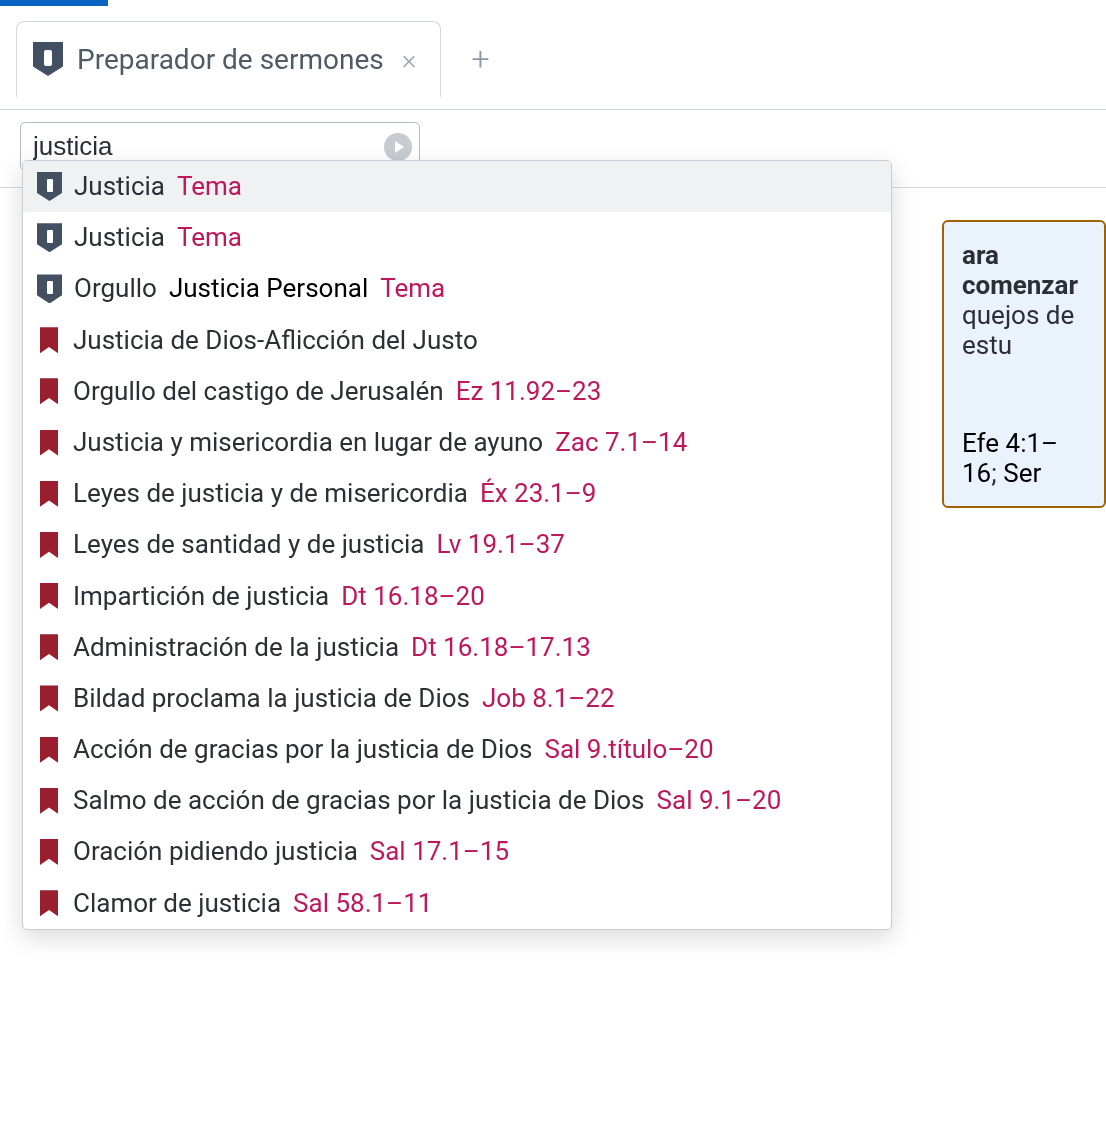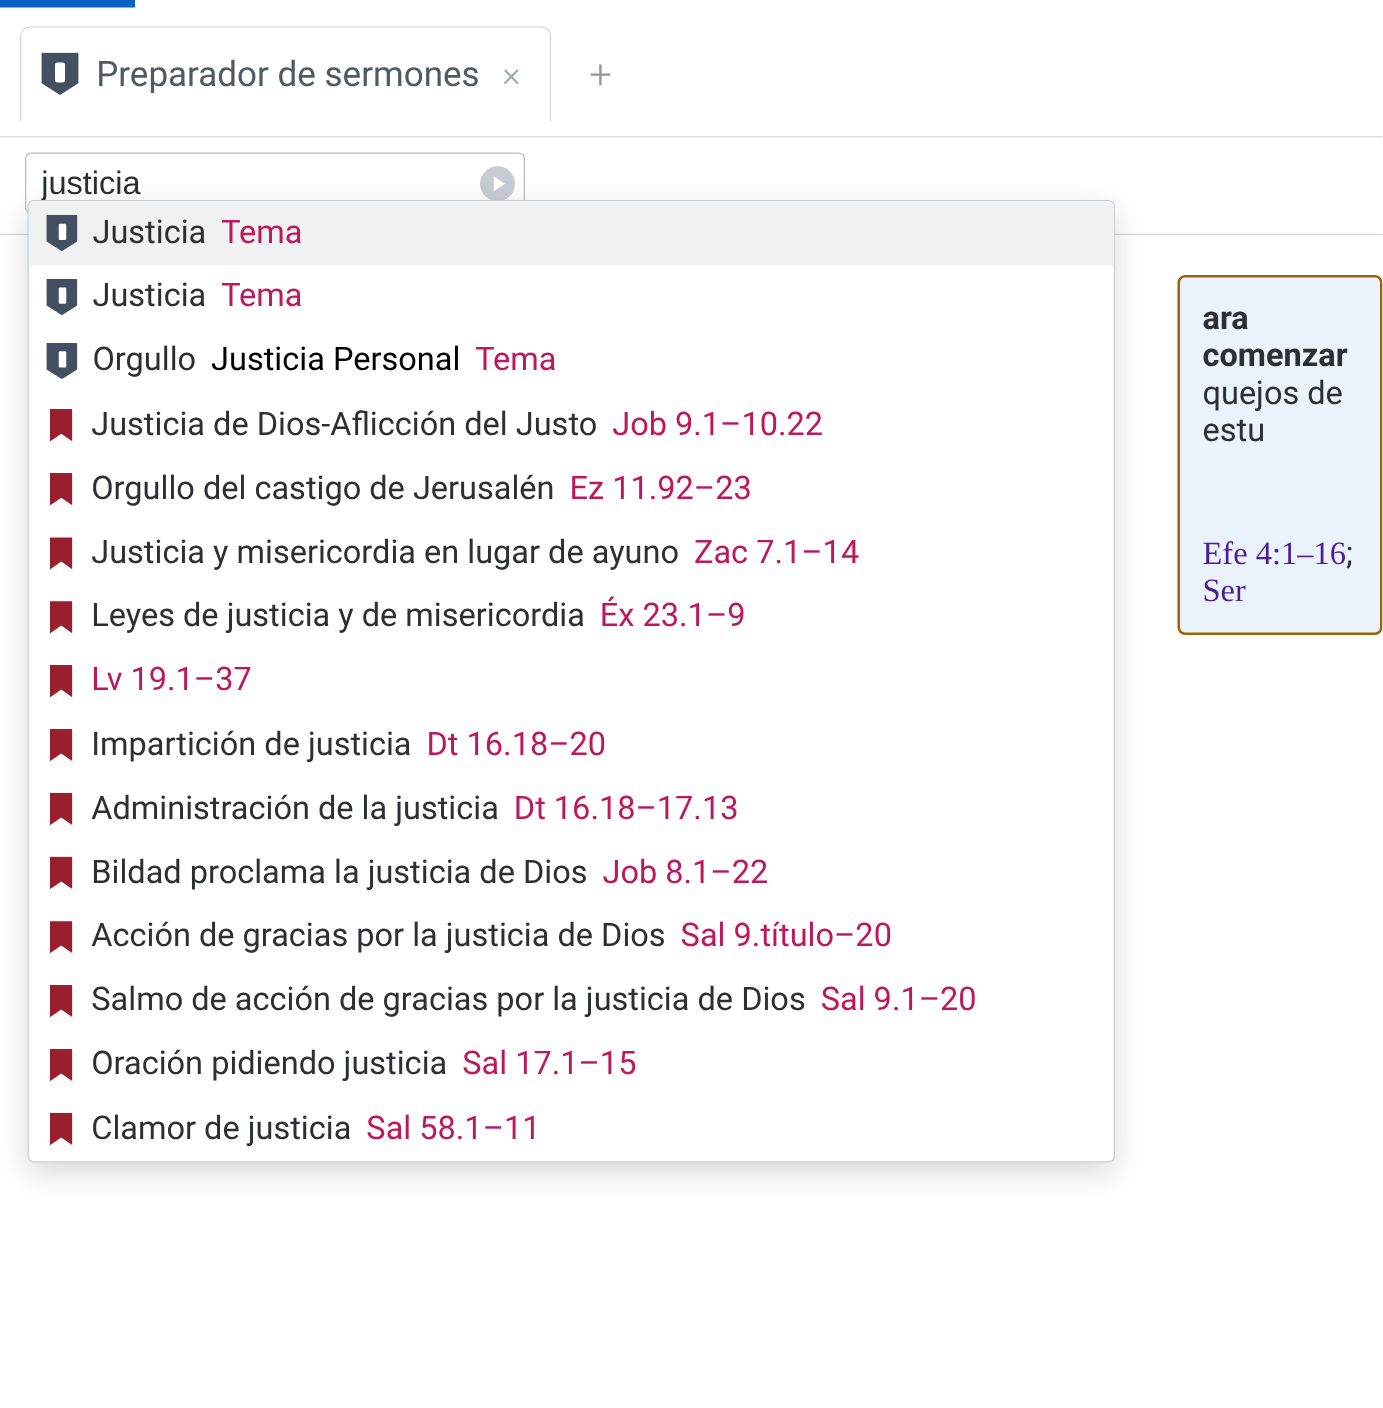--- a/index.html
+++ b/index.html
@@ -173,21 +173,21 @@
       font-size: 26px;
       color: #2c2f34;
       padding: 18px;
       border: 2px solid #a16207;
       background: #eaf2fb;
       border-radius: 6px;
       overflow: hidden;
       margin-left: 32px;
     }
     .cb-bold { font-weight: 700; }
-    .cb-link { color: #4c1d95; font-family: Liberation Serif, serif; }
+    .cb-link { color: #000000; }
   </style>
 </head>
 <body>
 
 <div class="top-indicator"></div>
 
 <div class="tab-row">
   <div class="tab">
     <span class="shield-icon"></span>
     <span class="tab-title">Preparador de sermones</span>
@@ -226,39 +226,39 @@
       </div>
       <div class="result-row">
         <span class="icon-shield"></span>
         <span class="r-title">Orgullo</span>
         <span class="r-extra">Justicia Personal</span>
         <span class="r-sub">Tema</span>
       </div>
       <div class="result-row">
         <span class="icon-bookmark"></span>
         <span class="r-title">Justicia de Dios-Aflicción del Justo</span>
-        <span class="r-sub">Job 9.1–10.22</span>
       </div>
       <div class="result-row">
         <span class="icon-bookmark"></span>
         <span class="r-title">Orgullo del castigo de Jerusalén</span>
         <span class="r-sub">Ez 11.92–23</span>
       </div>
       <div class="result-row">
         <span class="icon-bookmark"></span>
         <span class="r-title">Justicia y misericordia en lugar de ayuno</span>
         <span class="r-sub">Zac 7.1–14</span>
       </div>
       <div class="result-row">
         <span class="icon-bookmark"></span>
         <span class="r-title">Leyes de justicia y de misericordia</span>
         <span class="r-sub">Éx 23.1–9</span>
       </div>
       <div class="result-row">
         <span class="icon-bookmark"></span>
+        <span class="r-title">Leyes de santidad y de justicia</span>
         <span class="r-sub">Lv 19.1–37</span>
       </div>
       <div class="result-row">
         <span class="icon-bookmark"></span>
         <span class="r-title">Impartición de justicia</span>
         <span class="r-sub">Dt 16.18–20</span>
       </div>
       <div class="result-row">
         <span class="icon-bookmark"></span>
         <span class="r-title">Administración de la justicia</span>

